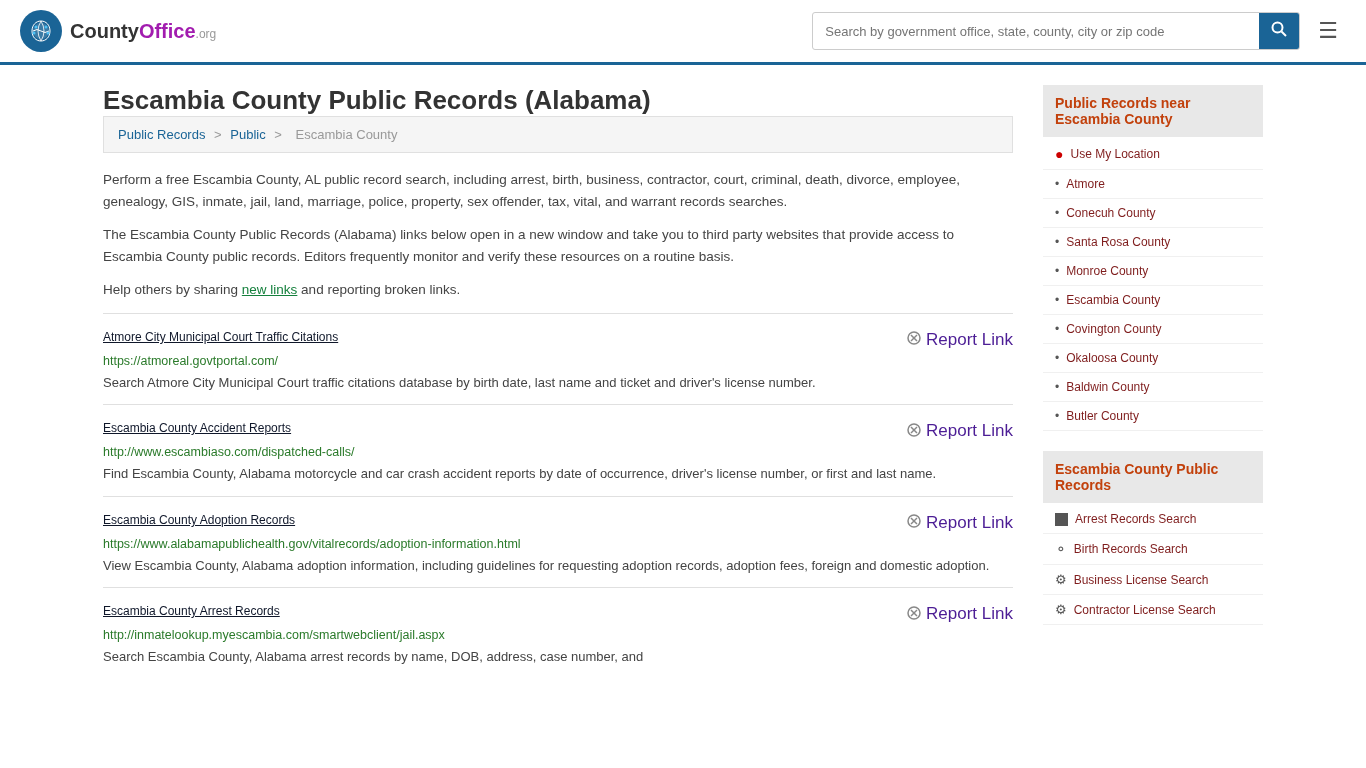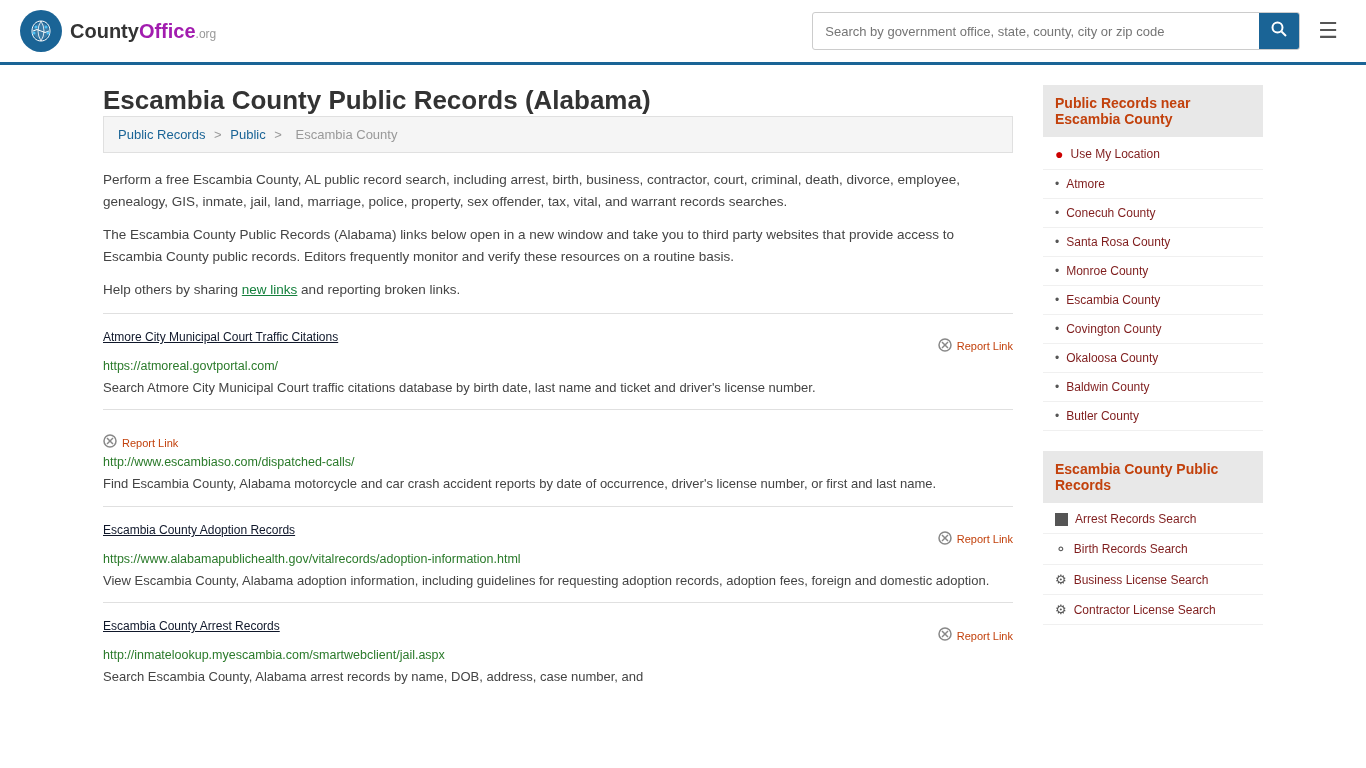--- a/index.html
+++ b/index.html
@@ -135,25 +135,24 @@
       font-size: 12px;
       font-weight: normal;
       color: #0f172a;
       text-decoration: underline;
       cursor: pointer;
     }
     .report-link {
       display: flex;
       align-items: center;
       gap: 5px;
-      font-size: 11px;
-      color: #c2410c;
+      font-size: 17px;
+      color: #4c1d95;
       cursor: pointer;
       white-space: nowrap;
-      margin-top: 8px;
     }
     .report-link-icon {
       font-size: 14px;
       color: #888;
     }
     .record-url {
       color: #2a7a2a;
       font-size: 12.5px;
       margin-bottom: 5px;
     }
@@ -276,20 +275,21 @@
             </svg>
           </span>
           <span>Report Link</span>
         </div>
       </div>
       <div class="record-url">https://atmoreal.govtportal.com/</div>
       <div class="record-desc">Search Atmore City Municipal Court traffic citations database by birth date, last name and ticket and driver's license number.</div>
     </div>
         <div class="record-entry">
       <div class="record-entry-header">
+        <a class="record-title" href="#">Escambia County Accident Reports</a>
         <div class="report-link">
           <span class="report-link-icon">
             <svg width="14" height="14" viewBox="0 0 14 14" fill="none" stroke="#888" stroke-width="1.5">
               <circle cx="7" cy="7" r="6"></circle>
               <line x1="4" y1="4" x2="10" y2="10"></line>
               <line x1="10" y1="4" x2="4" y2="10"></line>
             </svg>
           </span>
           <span>Report Link</span>
         </div>

